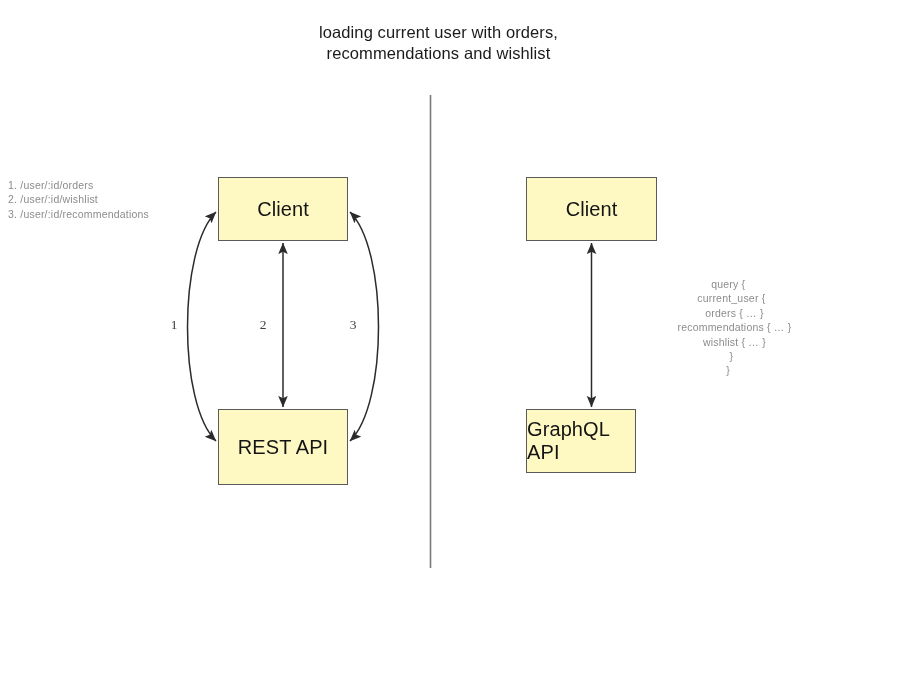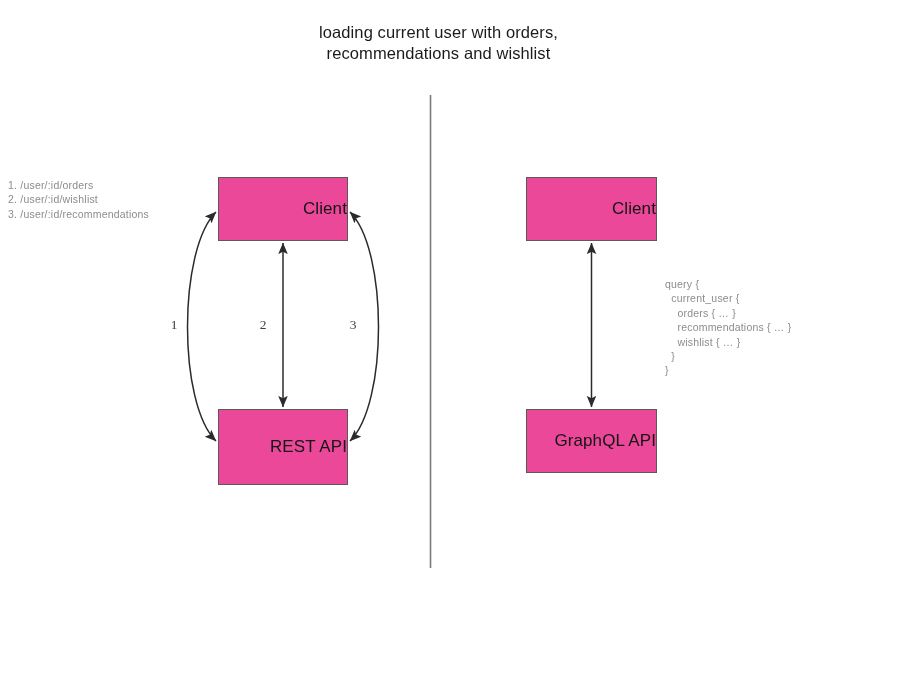--- a/index.html
+++ b/index.html
@@ -35,48 +35,48 @@
     line-height: 21px;
     color: #1b1b1b;
     white-space: pre-line;
     letter-spacing: 0.1px;
   }
 
   
   .node-box {
     position: absolute;
     box-sizing: border-box;
-    background: #ec4899;
+    background: #fef9c3;
     border: 1.4px solid #5a5a5a;
     display: flex;
     align-items: center;
-    justify-content: flex-end;
+    justify-content: center;
     font-family: "Liberation Sans", sans-serif;
-    font-size: 17px;
+    font-size: 20px;
     color: #141414;
     letter-spacing: 0.1px;
   }
 
   #box-client-rest   { left: 218px; top: 177px; width: 130px; height: 64px; }
   #box-rest-api      { left: 218px; top: 409px; width: 130px; height: 76px; }
   #box-client-gql    { left: 526px; top: 177px; width: 131px; height: 64px; }
-  #box-graphql-api   { left: 526px; top: 409px; width: 131px; height: 64px; }
+  #box-graphql-api   { left: 526px; top: 409px; width: 110px; height: 64px; }
 
   
   .code-block {
     position: absolute;
     font-family: Liberation Sans, sans-serif;
     font-size: 10.5px;
     line-height: 14.4px;
     color: #8c8c8c;
     white-space: pre;
     letter-spacing: 0.2px;
   }
   #rest-endpoint-list { left: 8px; top: 178px; }
-  #graphql-query      { left: 665px; top: 277px; }
+  #graphql-query      { left: 665px; top: 277px; text-align: center; }
 
   
   .edge-label {
     position: absolute;
     font-family: "Liberation Serif", serif;
     font-size: 13.5px;
     color: #3d3d3d;
     text-align: center;
     width: 20px;
   }

